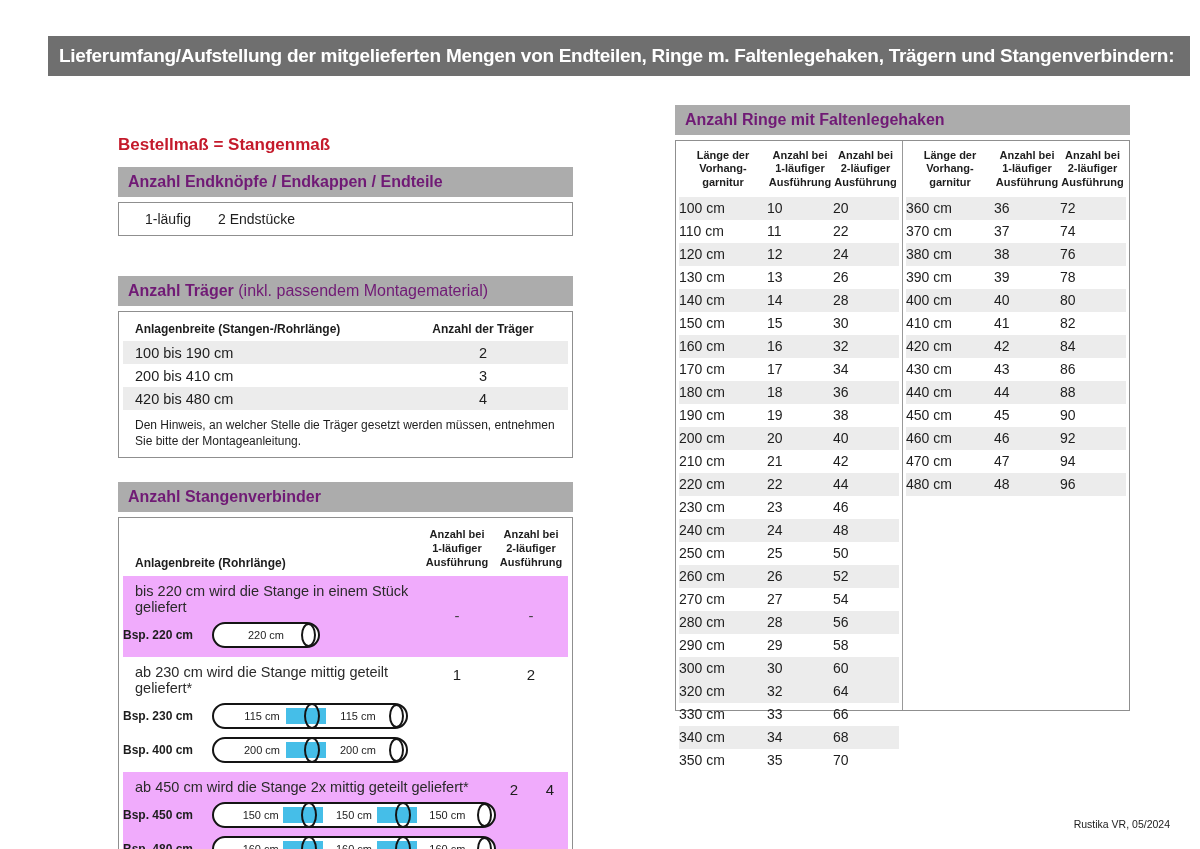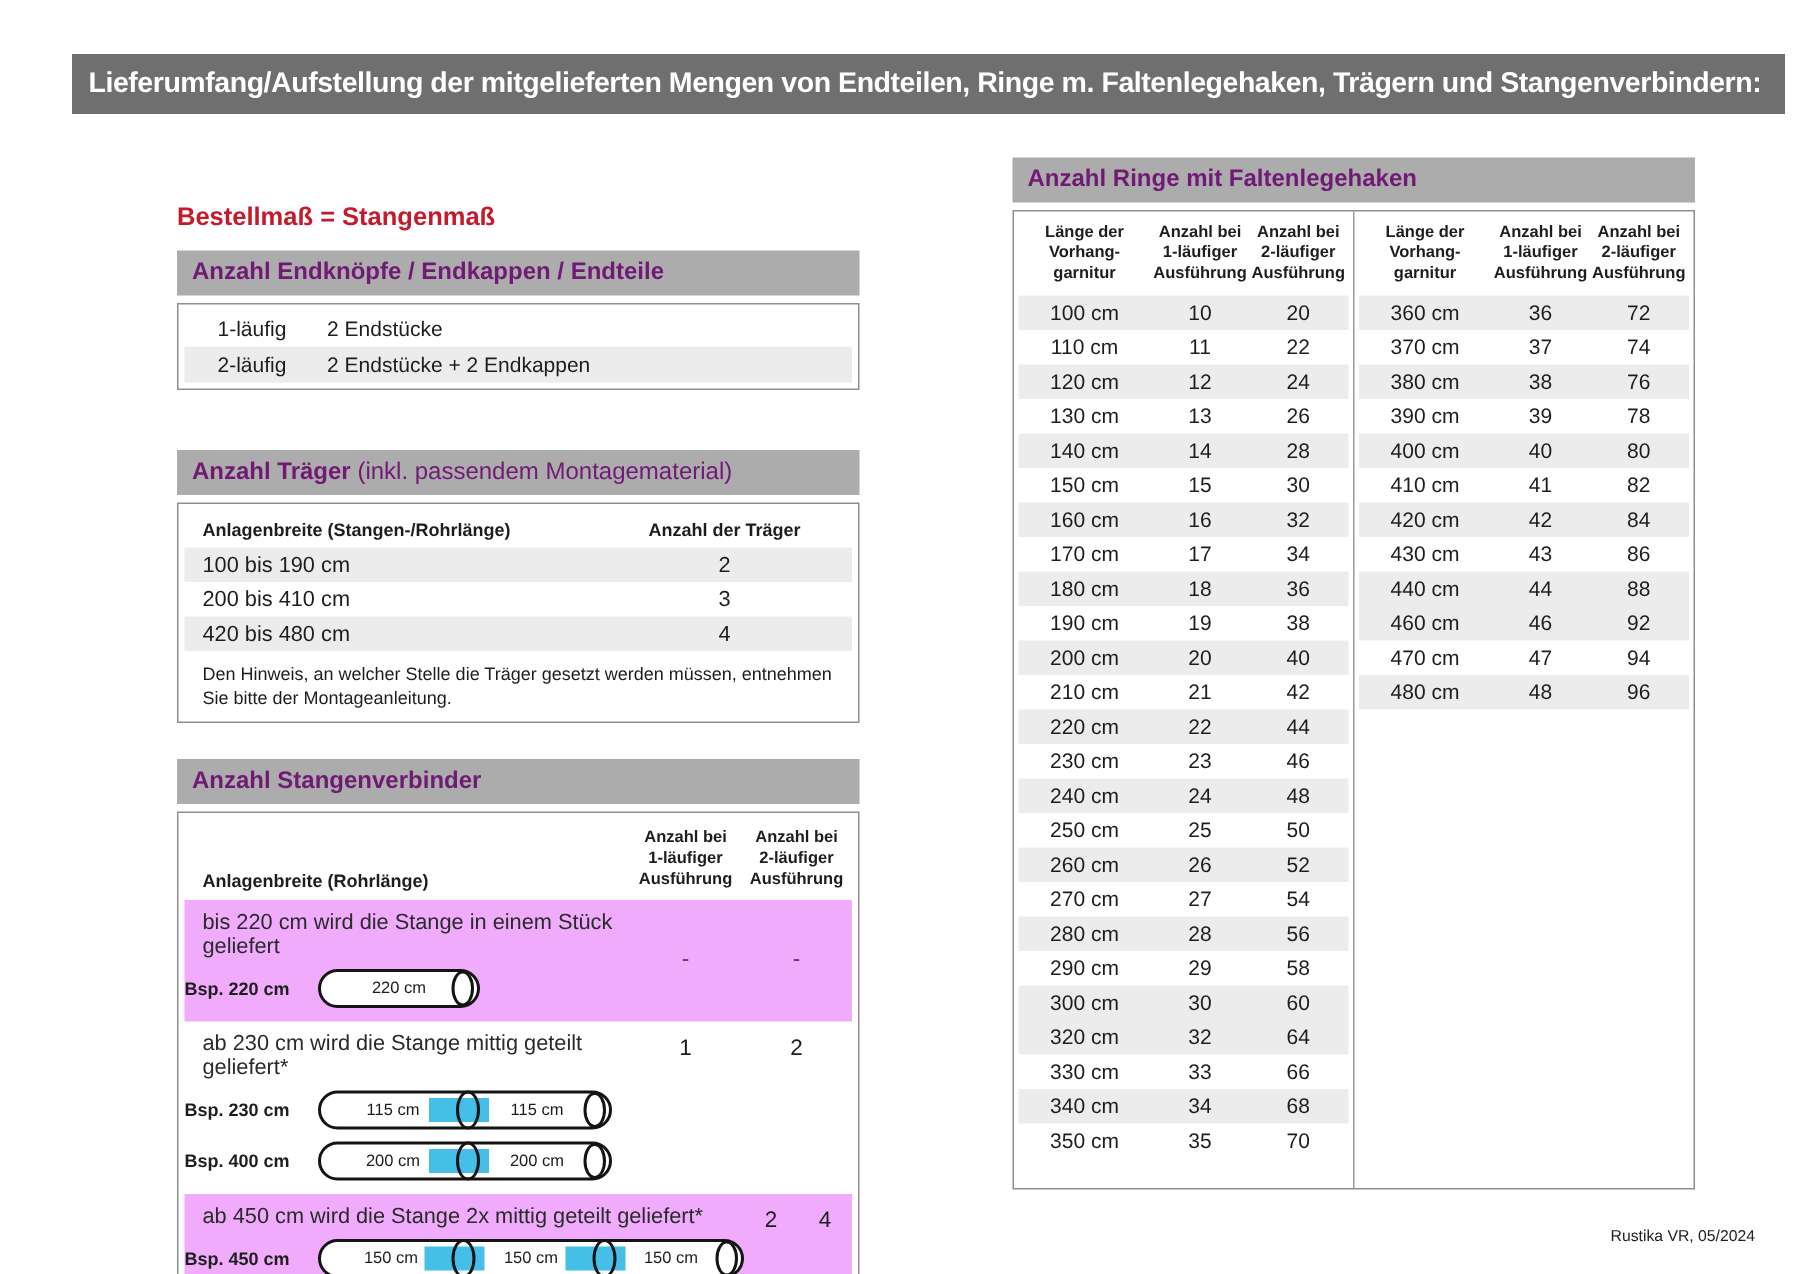--- a/index.html
+++ b/index.html
@@ -56,28 +56,28 @@
     font-size:11px; color:#1d1d1d; z-index:0; }
   .rod .conn { position:absolute; top:3px; bottom:3px; width:40px; background:#45BEE8; z-index:1; }
   .rod .joint { position:absolute; top:-2px; bottom:-2px; width:16px;
     border:2px solid #141414; border-radius:50%; background:transparent; z-index:2; }
   .rod .endcap { position:absolute; right:2px; top:-1px; bottom:-1px; width:15px;
     border:2px solid #141414; border-radius:50%; background:#fff; z-index:2; }
   .vval { width:74px; text-align:center; font-size:15px; padding-top:2px; }
   .vblock.center-val .vval { align-self:center; padding-top:0; color:#444; }
 
   
-  .ring-box { border:1px solid #8F8F8F; height:653px; display:flex; margin-top:5px; }
+  .ring-box { border:1px solid #8F8F8F; height:571px; display:flex; margin-top:5px; }
   .ring-half { width:227px; padding:4px 3px 0; }
   .ring-half.second { border-left:1px solid #999; width:228px; }
   .ring-head { display:grid; grid-template-columns:88px 66px 65px; align-items:center;
     text-align:center; font-size:11px; font-weight:bold; white-space:pre-line;
     line-height:1.22; height:48px; margin-bottom:4px; }
   .ring-row { display:grid; grid-template-columns:88px 66px 65px; height:23px;
-    line-height:23px; text-align:center; font-size:14px; }
+    line-height:23px; font-size:14px; }
   .ring-row.alt { background:#ECECEC; }
 
   .page-footer { position:absolute; top:818px; right:30px; font-size:10.5px; color:#222; }
 </style>
 </head>
 <body>
 
 <div class="title-bar">Lieferumfang/Aufstellung der mitgelieferten Mengen von Endteilen, Ringe m. Faltenlegehaken, Trägern und Stangenverbindern:</div>
 
 <div class="columns">
@@ -85,24 +85,20 @@
   <div class="col">
 
     <div class="red-note">Bestellmaß = Stangenmaß</div>
 
     <div class="sec-head">Anzahl Endknöpfe / Endkappen / Endteile</div>
     <div class="box">
       <div id="endteile-rows">
           <div class="et-row">
             <div class="lab">1-läufig</div>
             <div class="val">2 Endstücke</div>
-          </div>
-          <div class="et-row alt">
-            <div class="lab">2-läufig</div>
-            <div class="val">2 Endstücke + 2 Endkappen</div>
           </div>
         </div>
     </div>
 
     <div class="gap40"></div>
 
     <div class="sec-head"><span>Anzahl Träger</span><span class="normal"> (inkl. passendem Montagematerial)</span></div>
     <div class="box">
       <div class="tr-head">
         <div class="c1">Anlagenbreite (Stangen-/Rohrlänge)</div>
@@ -412,20 +408,25 @@
             <div class="ring-row">
               <div>430 cm</div>
               <div>43</div>
               <div>86</div>
             </div>
             <div class="ring-row alt">
               <div>440 cm</div>
               <div>44</div>
               <div>88</div>
             </div>
+            <div class="ring-row">
+              <div>450 cm</div>
+              <div>45</div>
+              <div>90</div>
+            </div>
             <div class="ring-row alt">
               <div>460 cm</div>
               <div>46</div>
               <div>92</div>
             </div>
             <div class="ring-row">
               <div>470 cm</div>
               <div>47</div>
               <div>94</div>
             </div>

